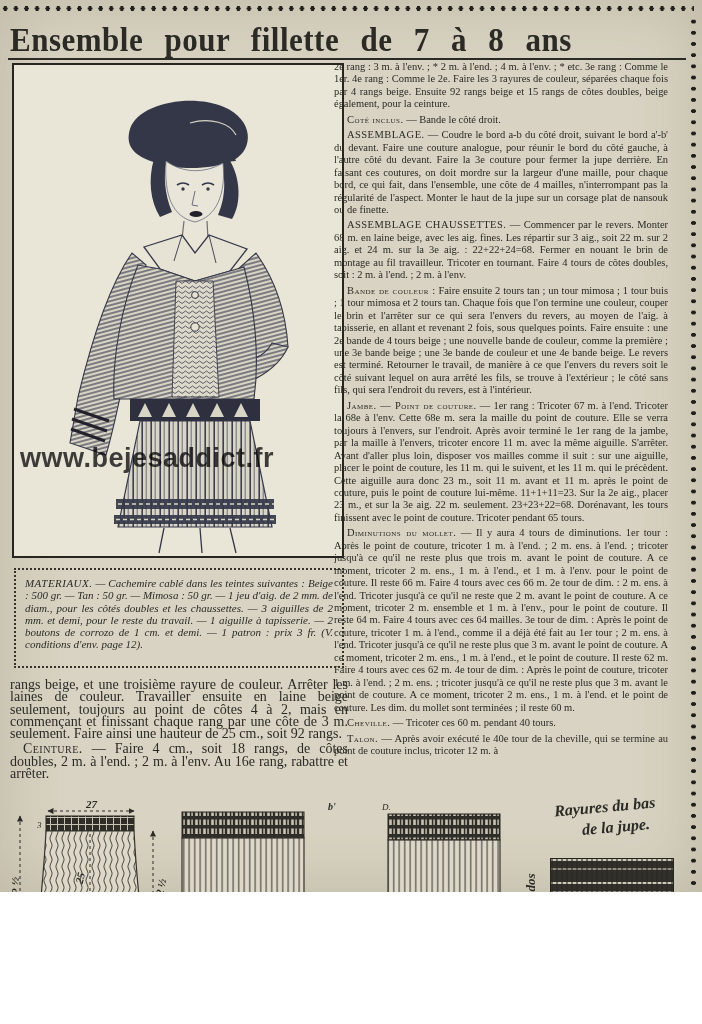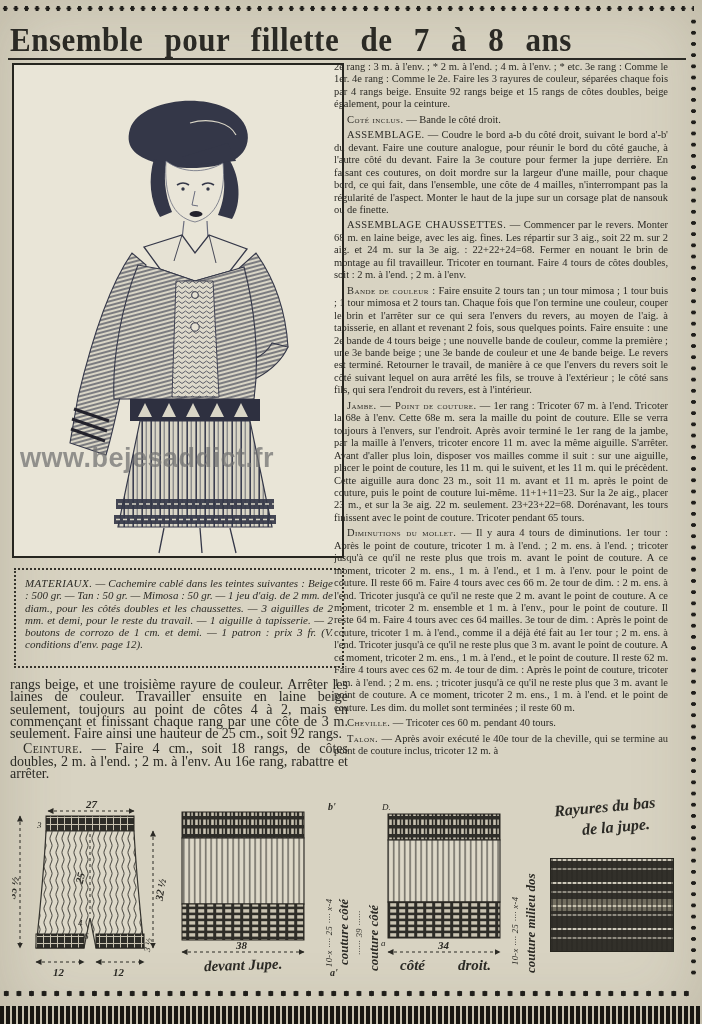--- a/index.html
+++ b/index.html
@@ -1,16 +1,16 @@
 <!DOCTYPE html>
 <html><head>
 <meta charset="utf-8">
 <style>
   html,body{margin:0;padding:0;}
-  .page{position:relative;width:702px;height:1024px;overflow:hidden;
+  .page{position:relative;width:702px;height:892px;overflow:hidden;
         background:#d8d3c2;box-shadow:inset 0 0 70px rgba(95,85,60,.22);
         font-family:"Liberation Serif","DejaVu Serif",serif;color:#2b2a25;}
   
   .dots-top{position:absolute;left:0;top:2px;width:694px;height:13px;
     background-image:radial-gradient(ellipse 3.2px 4.3px at 50% 50%,#201f1b 62%,rgba(0,0,0,0) 66%);
     background-size:10.6px 13px;}
   .dots-right{position:absolute;left:687px;top:16px;width:13px;height:964px;
     background-image:radial-gradient(ellipse 3.9px 3.5px at 50% 50%,#201f1b 62%,rgba(0,0,0,0) 66%);
     background-size:13px 11.2px;}
   .dots-bottom{position:absolute;left:0;top:986px;width:690px;height:15px;
@@ -21,21 +21,21 @@
   
   .title{position:absolute;left:10px;top:22px;width:676px;margin:0;
     font-size:31px;font-weight:bold;letter-spacing:.5px;word-spacing:13px;
     transform:scaleY(1.06);white-space:nowrap;}
   .title-rule{position:absolute;left:8px;top:58px;width:678px;height:2px;background:#2b2a25;}
   
   .illo{position:absolute;left:12px;top:63px;width:332px;height:495px;
     border:2px solid #26251f;background:#e9e5d7;box-sizing:border-box;}
   .watermark{position:absolute;left:6px;top:378px;
     font-family:"Liberation Sans","DejaVu Sans",sans-serif;font-weight:bold;
-    font-size:27px;letter-spacing:.5px;color:#737373;opacity:.74;white-space:nowrap;}
+    font-size:27px;letter-spacing:.5px;color:#000000;opacity:.74;white-space:nowrap;}
   
   .colR{position:absolute;left:334px;top:61px;width:334px;height:748px;overflow:hidden;
     font-size:10.5px;line-height:12.45px;text-align:justify;letter-spacing:-.03px;}
   .colL{position:absolute;left:10px;top:679px;width:338px;height:134px;overflow:hidden;
     font-size:14px;line-height:12.3px;text-align:justify;}
   .para{margin:0 0 3px 0;text-indent:13px;}
   .para.cont{text-indent:0;}
   .lead{font-variant:small-caps;letter-spacing:.45px;}
   .lead:empty{display:none;}
   

